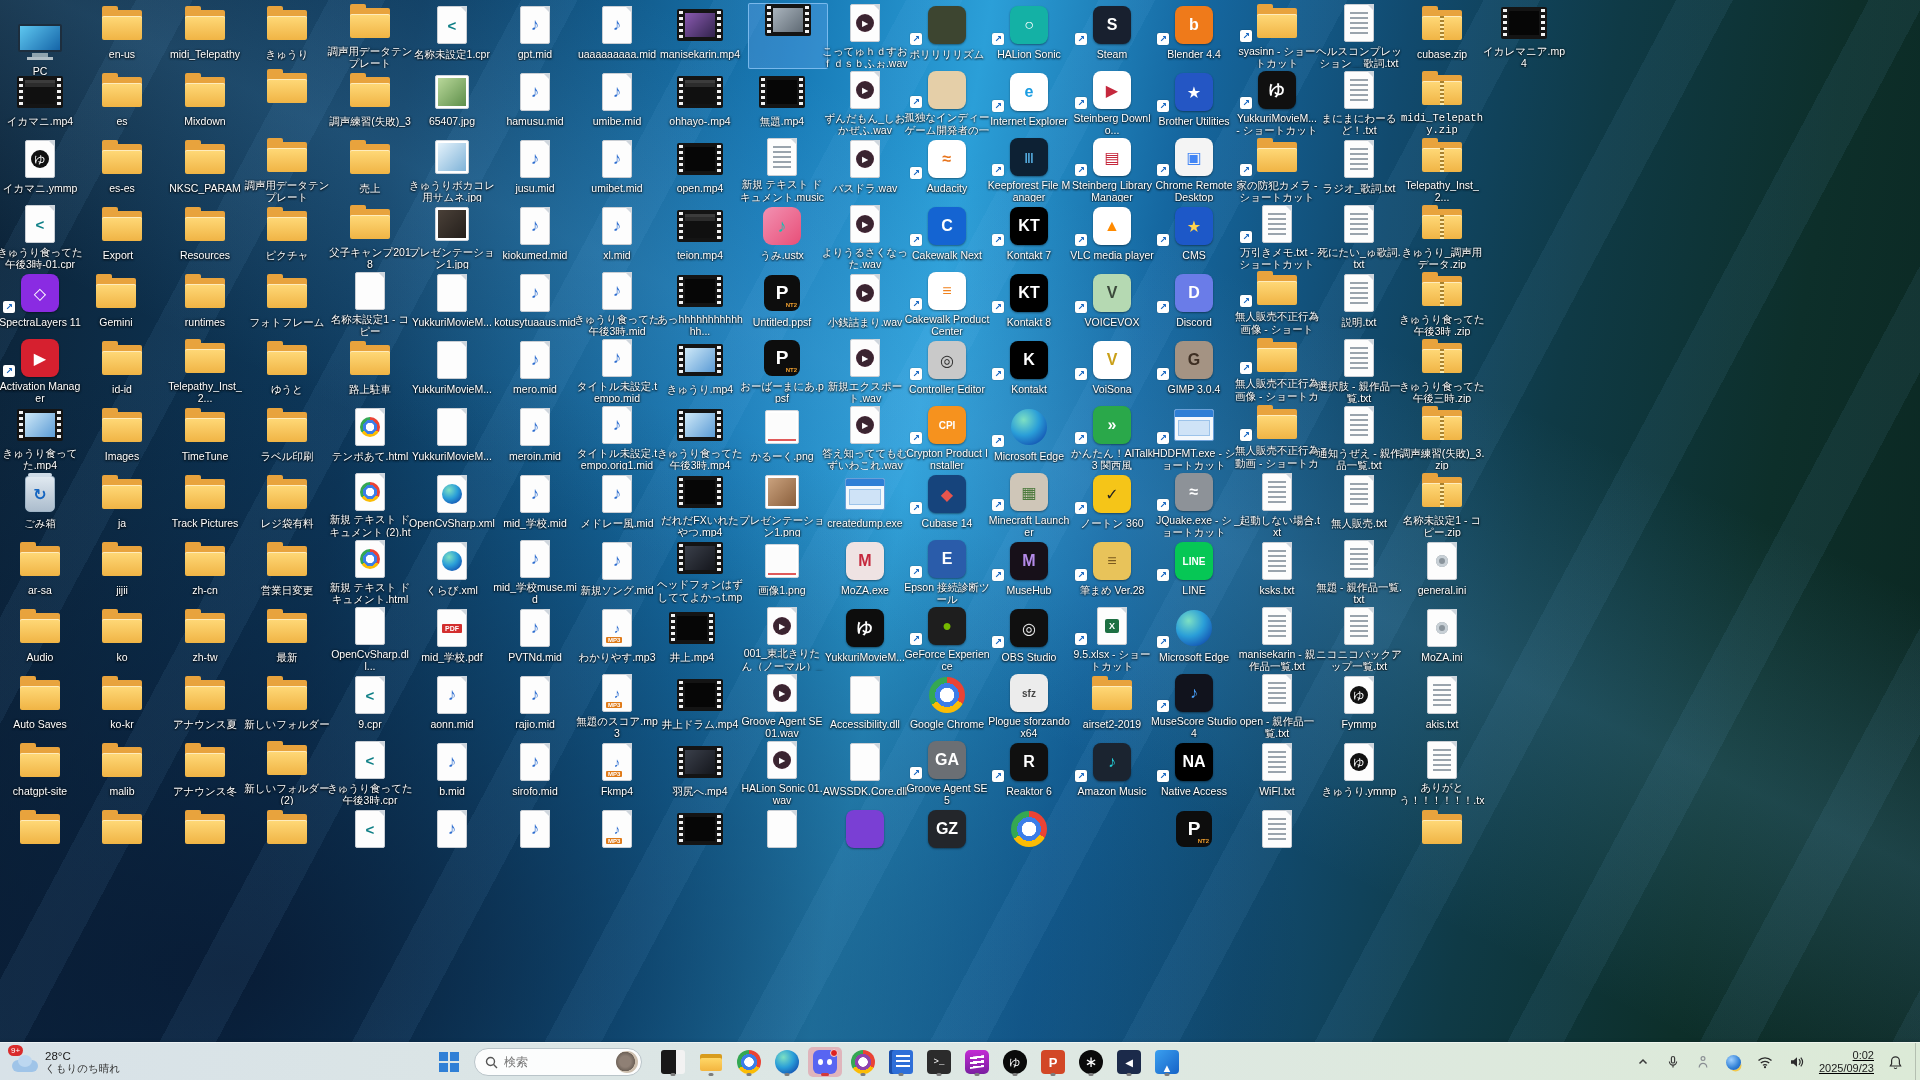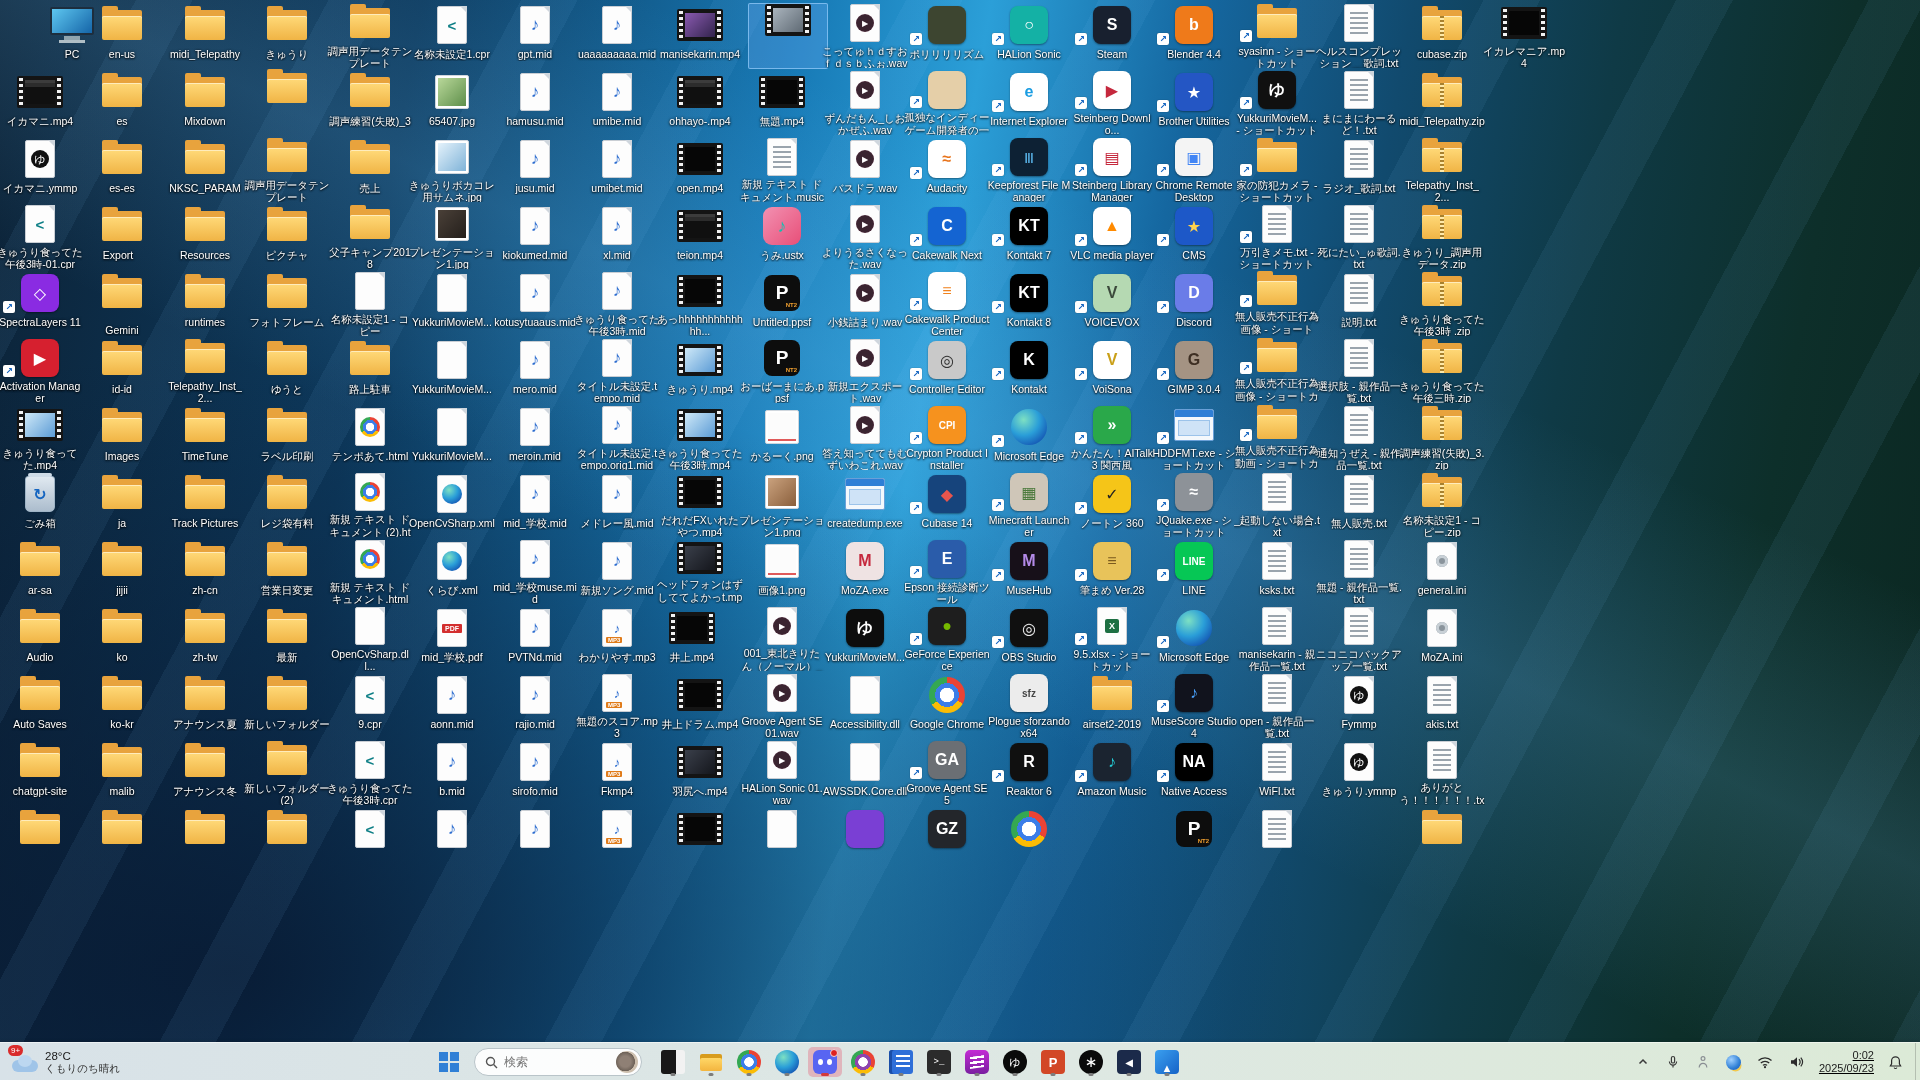--- a/index.html
+++ b/index.html
@@ -169,21 +169,21 @@
   .tricon { height:30px; padding:0 8px; display:flex; align-items:center; justify-content:center; border-radius:4px; }
   #clock { text-align:right; font-size:11px; color:#1b1b1b; line-height:13px; padding:0 6px; border-radius:4px; }
   #showdesk { width:5px; height:38px; border-left:1px solid rgba(0,0,0,.18); margin-left:4px; }
   svg.g { display:block; }
 </style>
 </head>
 <body>
 
 <div id="screen">
   <div id="icon-layer">
-      <div class="cell" style="left: 0px; top: 3px; margin-left: 32px;">
+      <div class="cell" style="left: 0px; top: 20px;">
         <div class="icb">
           <div class="i-pc">
             <div class="pc-scr"></div>
             <div class="pc-std"></div>
             <div class="pc-base"></div>
           </div>
         </div>
         <div class="lbl">PC</div>
       </div>
       <div class="cell" style="left: 82px; top: 3px;">
@@ -462,21 +462,21 @@
         <div class="lbl">YukkuriMovieM... - ショートカット</div>
       </div>
       <div class="cell" style="left: 1319px; top: 70px;">
         <div class="icb">
           <div class="i-doc">
             <i class="d-lines"></i>
           </div>
         </div>
         <div class="lbl">まにまにわーるど！.txt</div>
       </div>
-      <div class="cell" style="left: 1402px; top: 70px;">
+      <div class="cell" style="left: 1402px; top: 70px; font-family: Liberation Mono, monospace;">
         <div class="icb">
           <div class="i-folder">
             <i class="f-back"></i>
             <i class="f-front"></i>
             <i class="f-zip"></i>
           </div>
         </div>
         <div class="lbl">midi_Telepathy.zip</div>
       </div>
       <div class="cell" style="left: 0px; top: 137px;">
@@ -772,21 +772,21 @@
         </div>
         <div class="lbl">きゅうり_調声用データ.zip</div>
       </div>
       <div class="cell" style="left: 0px; top: 271px;">
         <div class="icb">
           <div class="i-app" style="background: rgb(138, 43, 226); color: rgb(255, 255, 255); font-size: 16px;">◇</div>
           <span class="shortcut-badge">↗</span>
         </div>
         <div class="lbl">SpectraLayers 11</div>
       </div>
-      <div class="cell" style="left: 82px; top: 271px; gap: 8px;">
+      <div class="cell" style="left: 76px; top: 271px;">
         <div class="icb">
           <div class="i-folder">
             <i class="f-back"></i>
             <i class="f-front"></i>
           </div>
         </div>
         <div class="lbl">Gemini</div>
       </div>
       <div class="cell" style="left: 165px; top: 271px;">
         <div class="icb">

